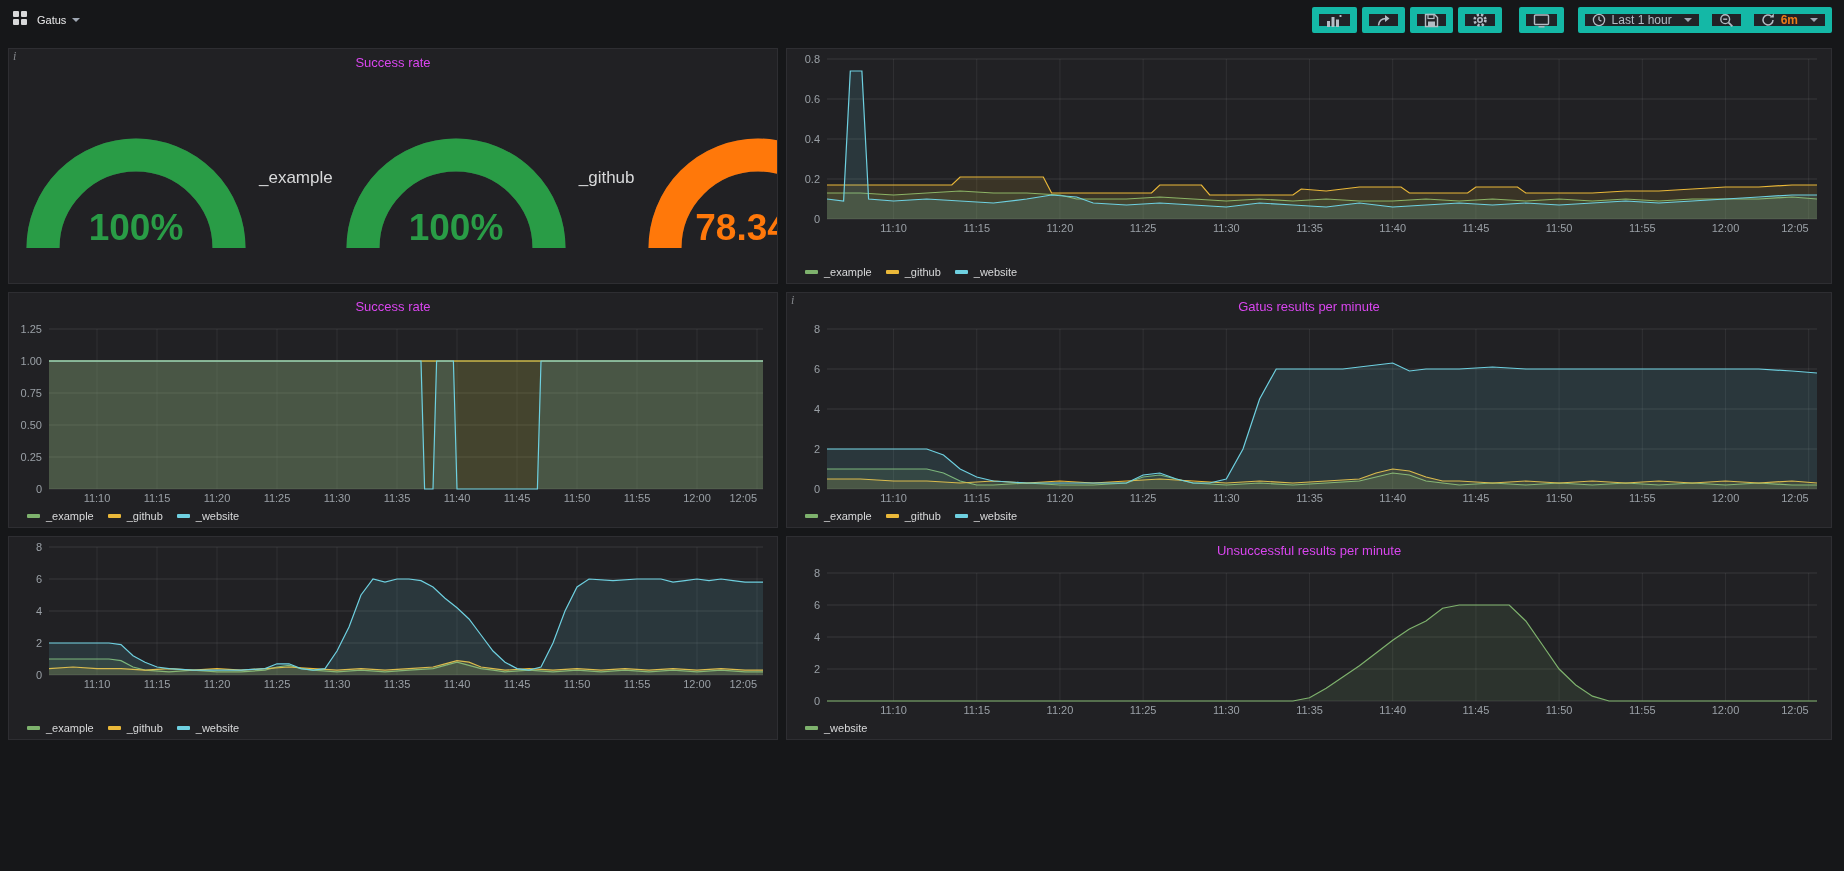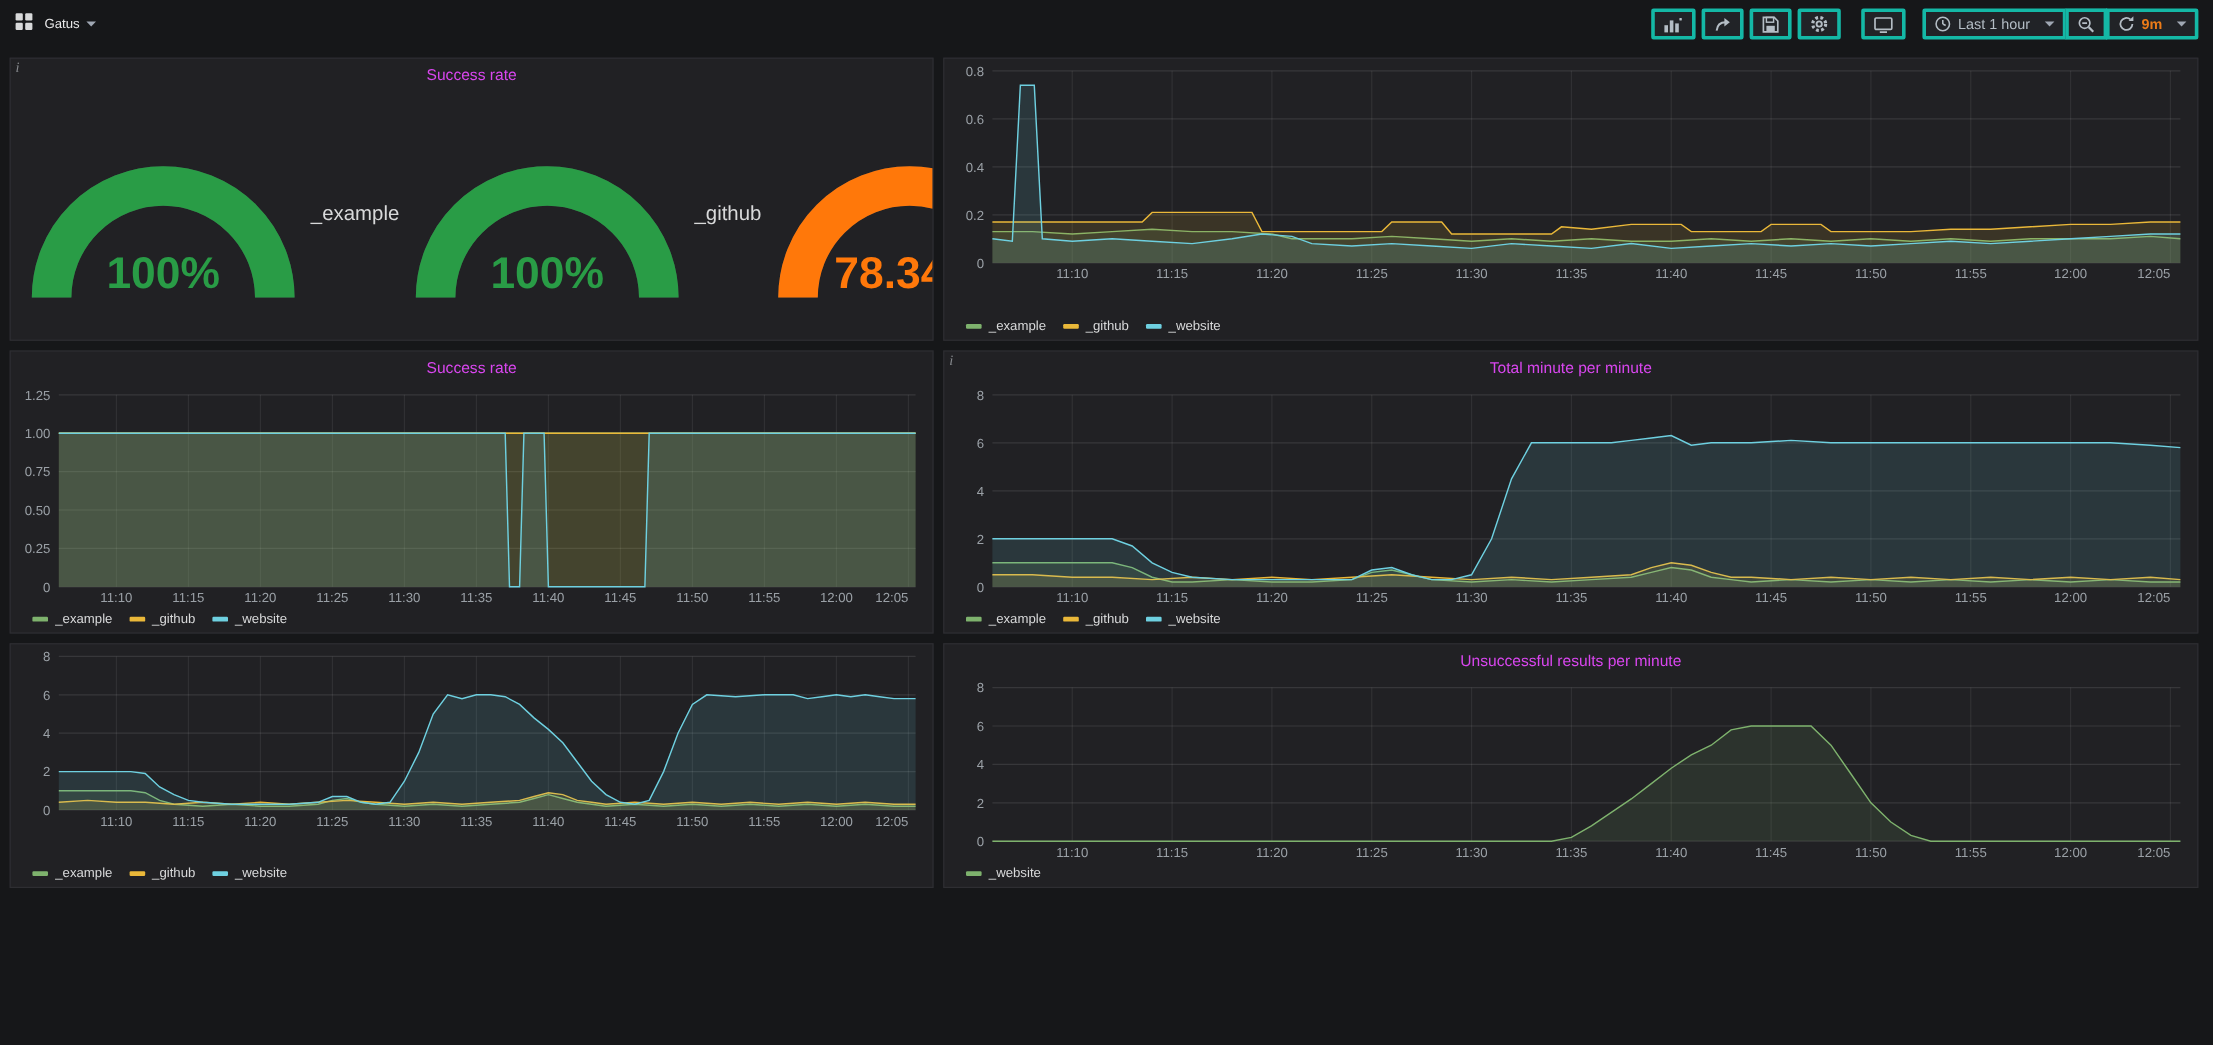--- a/index.html
+++ b/index.html
@@ -22,21 +22,21 @@
   .nav-title { font-size: 11px; color: #e9e9ea; cursor: pointer; display:flex; align-items:center; }
   .caret {
     width: 0; height: 0; display: inline-block;
     border-left: 4px solid transparent; border-right: 4px solid transparent;
     border-top: 4px solid #9fa7b3; margin-left: 6px;
   }
   .nav-right { display: flex; align-items: center; }
   .nav-btn {
     height: 26px; min-width: 28px;
     display: inline-flex; align-items: center; gap: 6px;
-    background: #212327; border: 3px solid #14b8a6; border-radius: 2px;
+    background: #212327; border: 7px solid #14b8a6; border-radius: 2px;
     color: #b4bdc5; padding: 0 7px; font-size: 12px; cursor: pointer;
     margin-left: 5px;
   }
   .nav-btn svg { display:block; }
   .nav-spacer { width: 12px; }
   .nav-group { display: inline-flex; margin-left: 14px; }
   .nav-group .nav-btn { margin-left: -1px; border-radius: 0; }
   .nav-group .nav-btn:first-child { border-radius: 2px 0 0 2px; margin-left: 0; }
   .nav-group .nav-btn:last-child { border-radius: 0 2px 2px 0; }
   .interval-label { font-weight: bold; }
@@ -160,21 +160,21 @@
           <circle cx="6.2" cy="6.2" r="4.4" stroke="#b4bdc5" stroke-width="1.4" fill="none"></circle>
           <path d="M9.6 9.6 L13.4 13.4" stroke="#b4bdc5" stroke-width="1.8"></path>
           <path d="M4.2 6.2 h4" stroke="#b4bdc5" stroke-width="1.4"></path>
         </svg>
       </span>
       <span class="nav-btn">
         <svg width="14" height="14" viewBox="0 0 14 14">
           <path d="M12 7 a5 5 0 1 1 -1.7 -3.8" stroke="#b4bdc5" stroke-width="1.5" fill="none"></path>
           <path d="M12.8 0.6 L12.8 4.6 L8.8 4.6 Z" fill="#b4bdc5"></path>
         </svg>
-        <span class="interval-label" id="interval-label" style="color: rgb(235, 123, 24);">9m</span>
+        <span class="interval-label" id="interval-label" style="color: rgb(235, 123, 24);">6m</span>
         <span class="caret"></span>
       </span>
     </span>
   </div>
 </header>
 
 <main class="dashboard">
 
   <section class="panel">
     <span class="panel-info">i</span>
@@ -338,21 +338,21 @@
             <span class="legend-marker" style="background: rgb(110, 208, 224);"></span>
             <span>_website</span>
           </span>
         </div>
     </div>
   </section>
 
   <section class="panel">
     <span class="panel-info">i</span>
     <div class="panel-header">
-      <span class="panel-title">Total minute per minute</span>
+      <span class="panel-title">Gatus results per minute</span>
     </div>
     <div class="panel-body">
       <div class="chart">
           <svg width="1036" height="188" viewBox="0 0 1036 188">
             <line x1="102.55462184873949" x2="102.55462184873949" y1="10" y2="170" stroke="rgba(255,255,255,0.07)" stroke-width="1"></line>
             <text x="102.55462184873949" y="183" fill="#9aa0a6" font-size="11" text-anchor="middle">11:10</text>
             <line x1="185.74789915966386" x2="185.74789915966386" y1="10" y2="170" stroke="rgba(255,255,255,0.07)" stroke-width="1"></line>
             <text x="185.74789915966386" y="183" fill="#9aa0a6" font-size="11" text-anchor="middle">11:15</text>
             <line x1="268.94117647058823" x2="268.94117647058823" y1="10" y2="170" stroke="rgba(255,255,255,0.07)" stroke-width="1"></line>
             <text x="268.94117647058823" y="183" fill="#9aa0a6" font-size="11" text-anchor="middle">11:20</text>

